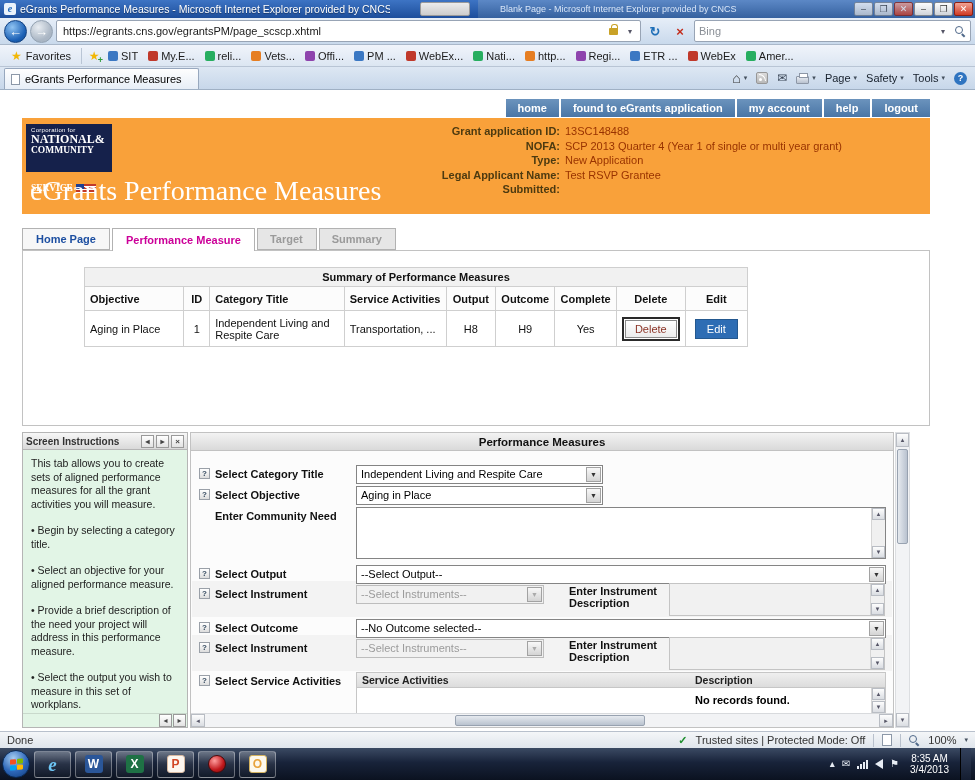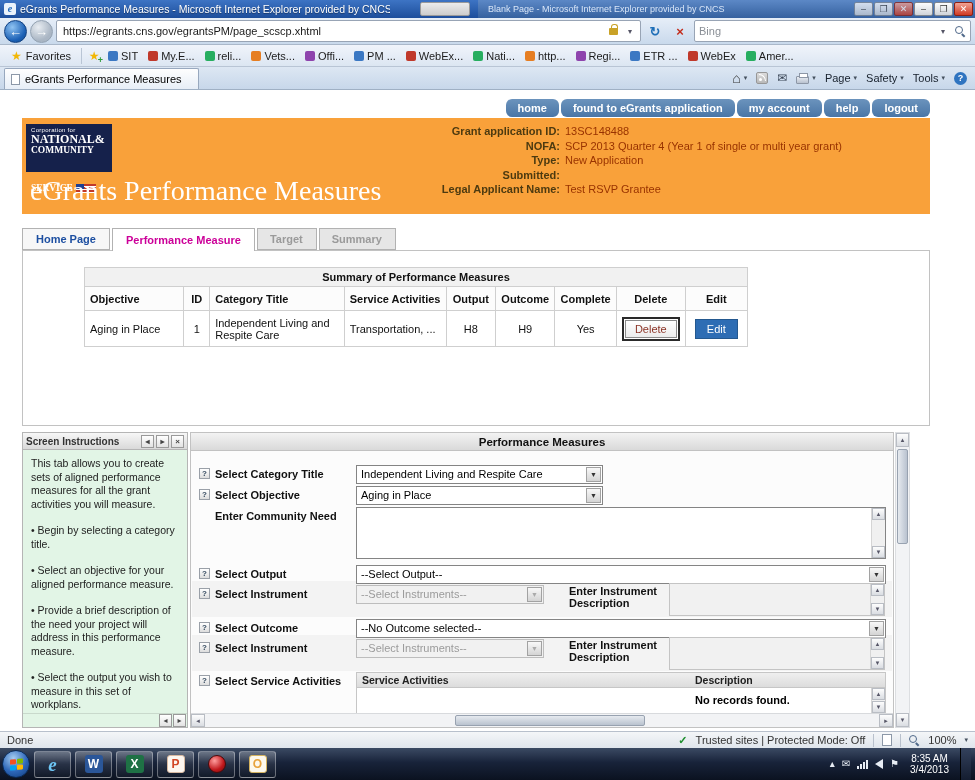--- a/index.html
+++ b/index.html
@@ -11,21 +11,21 @@
     background:linear-gradient(#3d74c4,#1d4e9b);color:#fff;font-size:10.5px;
     display:flex;align-items:center;padding:0 4px;gap:4px;}
   .ie-mini{width:12px;height:12px;border-radius:2px;background:#eaf2fb;color:#1c64b8;
     font-family:"Liberation Serif",serif;font-style:italic;font-weight:bold;font-size:10px;
     line-height:12px;text-align:center;flex:0 0 auto;}
   .tb-text{white-space:nowrap;overflow:hidden;max-width:370px;text-shadow:0 1px 1px rgba(0,0,0,.4);}
   .bg-frag-doc{position:absolute;left:420px;top:2px;width:50px;height:14px;
     background:linear-gradient(#ececec,#cdcdcd);border:1px solid #9a9a9a;border-radius:2px;}
   .bg-frag-win{position:absolute;left:478px;top:0;width:497px;height:18px;
     background:linear-gradient(#5c88c6,#35619f);color:#d9e6f8;font-size:9px;line-height:18px;
-    padding-left:10px;white-space:nowrap;overflow:hidden;}
+    padding-left:22px;white-space:nowrap;overflow:hidden;}
   .winbtns{position:absolute;top:2px;display:flex;gap:1px;}
   .winbtns.main{right:2px;}
   .winbtns.bg{right:62px;opacity:.75;}
   .wbtn{width:19px;height:14px;font-size:9px;line-height:13px;text-align:center;color:#333;
     background:linear-gradient(#fdfdfd,#cfd4da);border:1px solid #7f8struct8a;border:1px solid #7f868f;border-radius:2px;}
   .wbtn.close{background:linear-gradient(#f2a394,#cf3a24);color:#fff;border-color:#8d2013;}
 
   
   .addrbar{position:absolute;top:18px;left:0;width:975px;height:27px;
     background:linear-gradient(#e6eef8,#c9d9ec);border-bottom:1px solid #aab8ca;
@@ -88,21 +88,21 @@
     border:1px solid #8d97a6;border-radius:1px;margin-top:3px;}
   .print-icon::before{content:"";position:absolute;left:2px;top:-4px;width:7px;height:3px;background:#fff;border:1px solid #8d97a6;}
   .qhelp{width:13px;height:13px;border-radius:50%;background:#2f74c0;color:#fff;font-size:9px;
     font-weight:bold;display:flex;align-items:center;justify-content:center;}
 
   
   .viewport{position:absolute;top:90px;left:0;width:975px;height:641px;background:#fff;overflow:hidden;}
 
   .appnav{position:absolute;top:9px;left:22px;width:908px;display:flex;justify-content:flex-end;gap:2px;}
   .navbtn{background:linear-gradient(#6b93bd,#4a76a6);color:#fff;font-size:11px;font-weight:bold;
-    padding:3px 12px;text-align:right;border-radius:6px;}
+    padding:3px 12px;text-align:right;}
 
   .banner{position:absolute;top:28px;left:22px;width:908px;height:96px;background:#f9a13a;}
   .logo{position:absolute;left:4px;top:6px;width:86px;height:48px;background:#15214b;color:#fff;padding:3px 5px;}
   .logo .l1{font-size:6px;letter-spacing:.3px;}
   .logo .l2{font-family:"Liberation Serif",serif;font-size:12px;font-weight:bold;line-height:12px;}
   .logo .l3{font-family:"Liberation Serif",serif;font-size:9.5px;font-weight:bold;line-height:10px;}
   .logo .l4row{display:flex;align-items:center;gap:3px;margin-top:28px;}
   .logo .l4{font-family:"Liberation Serif",serif;font-size:9.5px;font-weight:bold;}
   .mini-flag{width:20px;height:9px;position:relative;
     background:repeating-linear-gradient(#c0392b 0 1.5px,#fff 1.5px 3px);}
@@ -402,26 +402,26 @@
           </div>
         <div class="gi-row">
             <span class="gi-label">NOFA:</span>
             <span class="gi-value">SCP 2013 Quarter 4 (Year 1 of single or multi year grant)</span>
           </div>
         <div class="gi-row">
             <span class="gi-label">Type:</span>
             <span class="gi-value">New Application</span>
           </div>
         <div class="gi-row">
+            <span class="gi-label">Legal Applicant Name:</span>
+            <span class="gi-value">Test RSVP Grantee</span>
+          </div>
+        <div class="gi-row">
             <span class="gi-label">Submitted:</span>
             <span class="gi-value"></span>
-          </div>
-        <div class="gi-row">
-            <span class="gi-label">Legal Applicant Name:</span>
-            <span class="gi-value">Test RSVP Grantee</span>
           </div>
       </div>
     </div>
 
     <div class="apptabs">
       <div class="atab homep">Home Page</div>
       <div class="atab active">Performance Measure</div>
       <div class="atab off">Target</div>
       <div class="atab off">Summary</div>
     </div>

